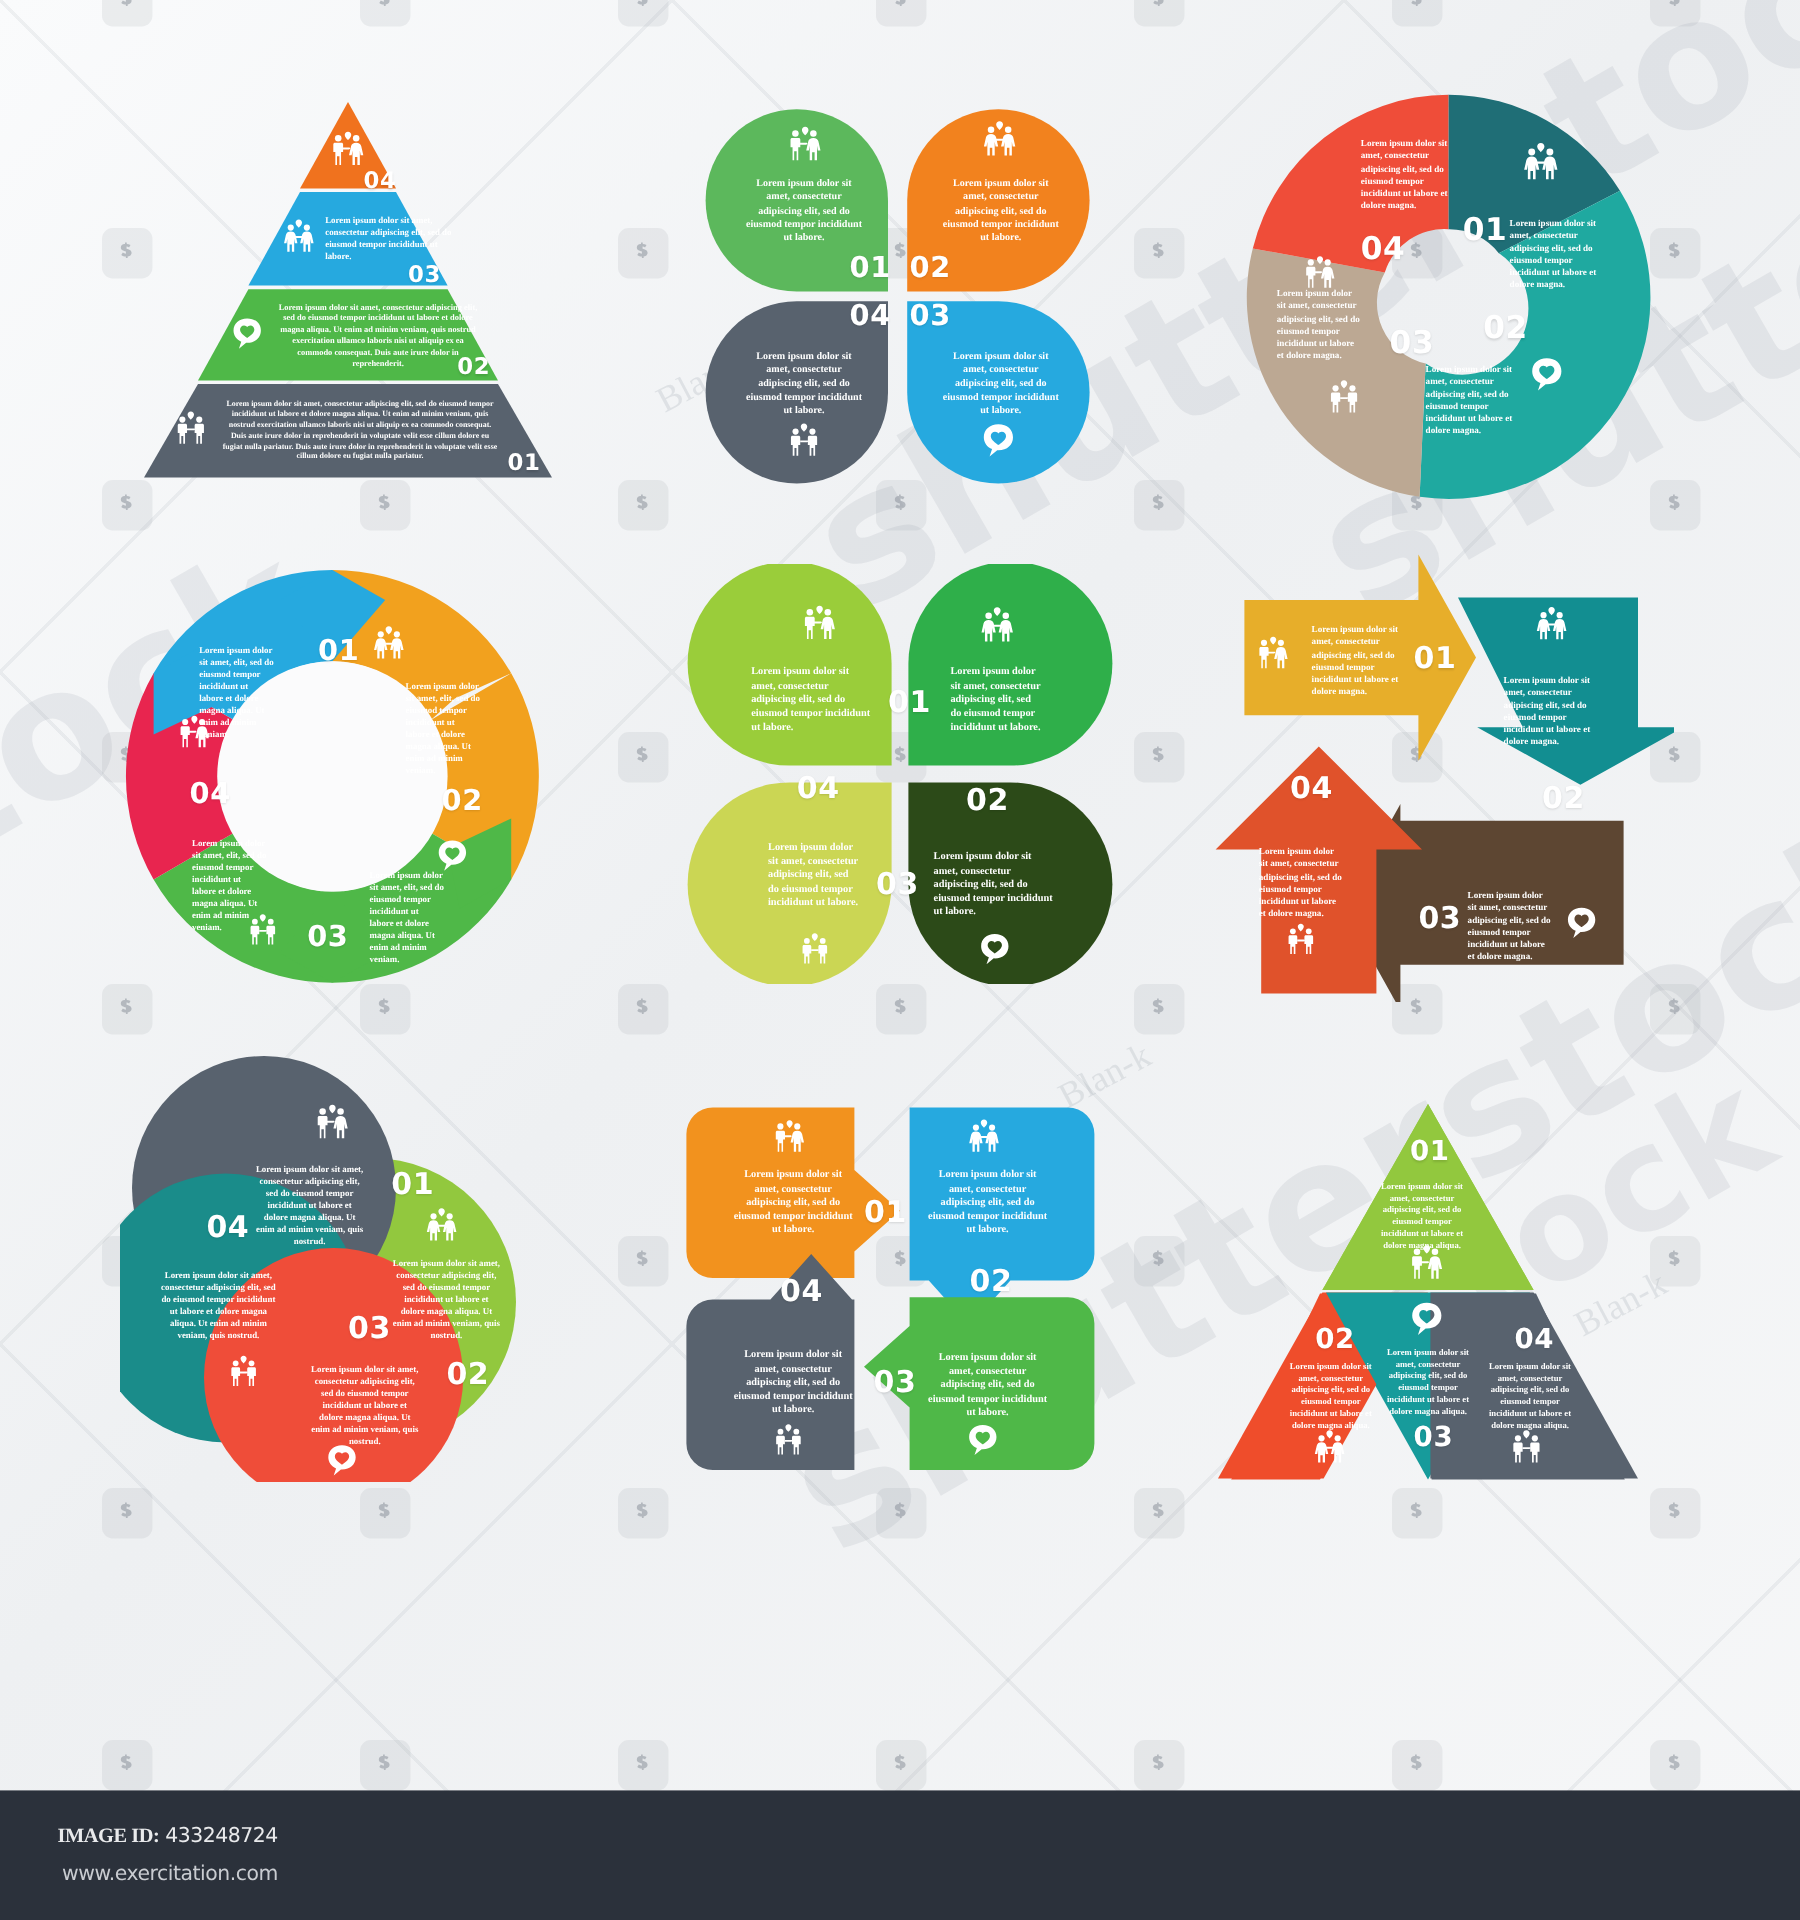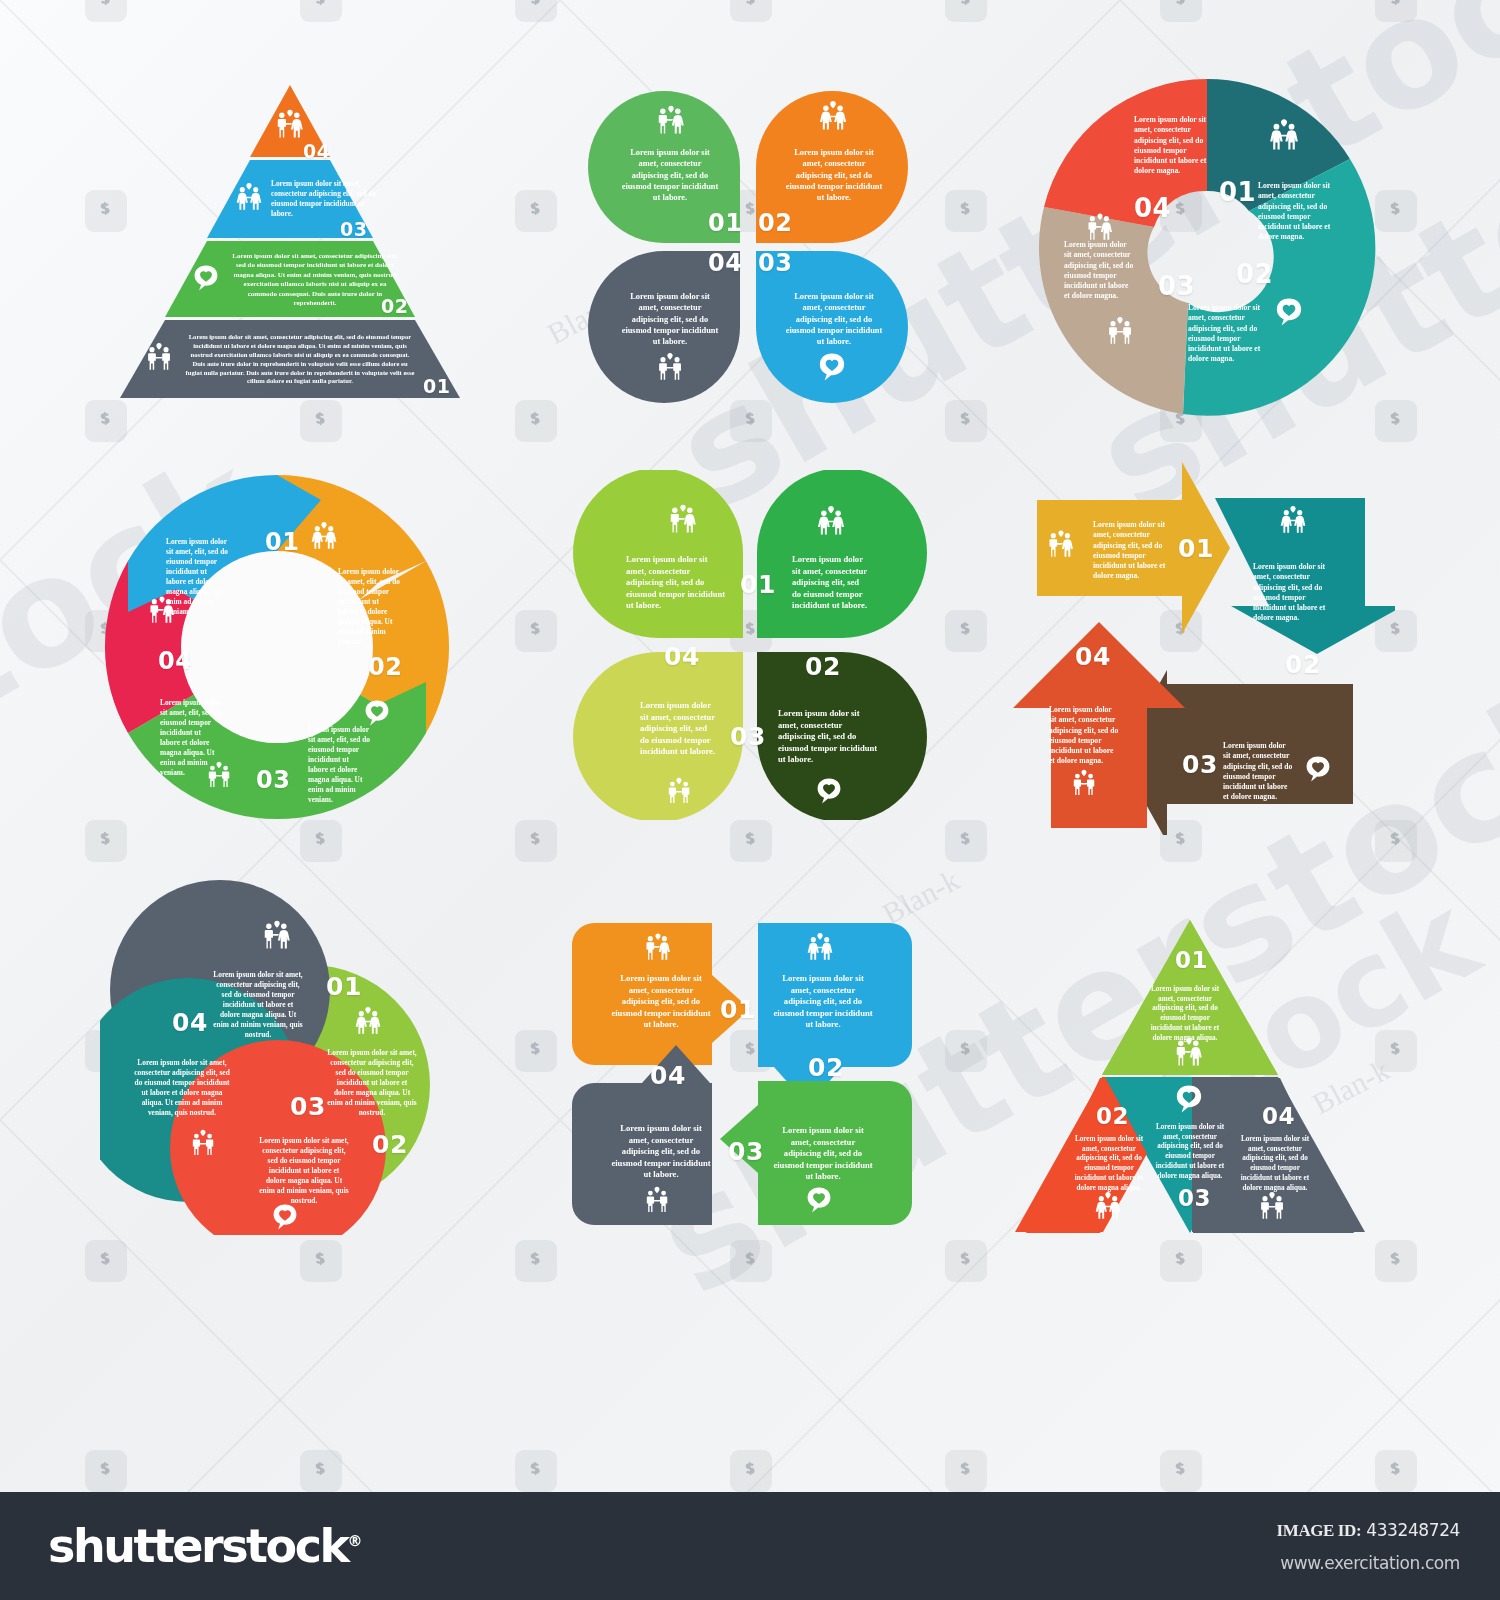--- a/index.html
+++ b/index.html
@@ -781,23 +781,20 @@
   <div id="iconrow">
     
     
     
     
     
     
   </div>
 
   <div id="footer">
-    <div id="logo">
-      <span>shutterstock</span><sup>®</sup>
-    </div>
     <div id="footer-right">
       <div id="img-id">
         <b>IMAGE ID:</b>
         <span>433248724</span>
       </div>
       <div id="site">www.exercitation.com</div>
     </div>
   </div>
 
 </div>

